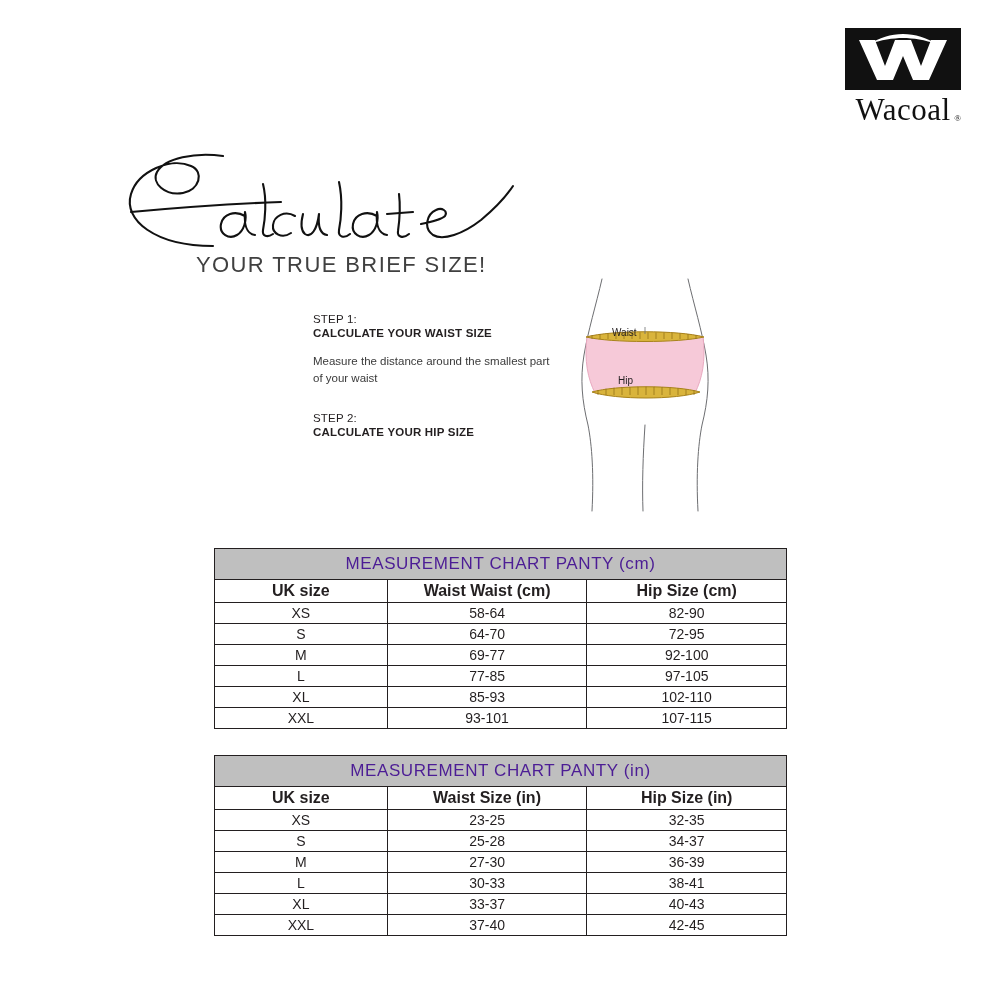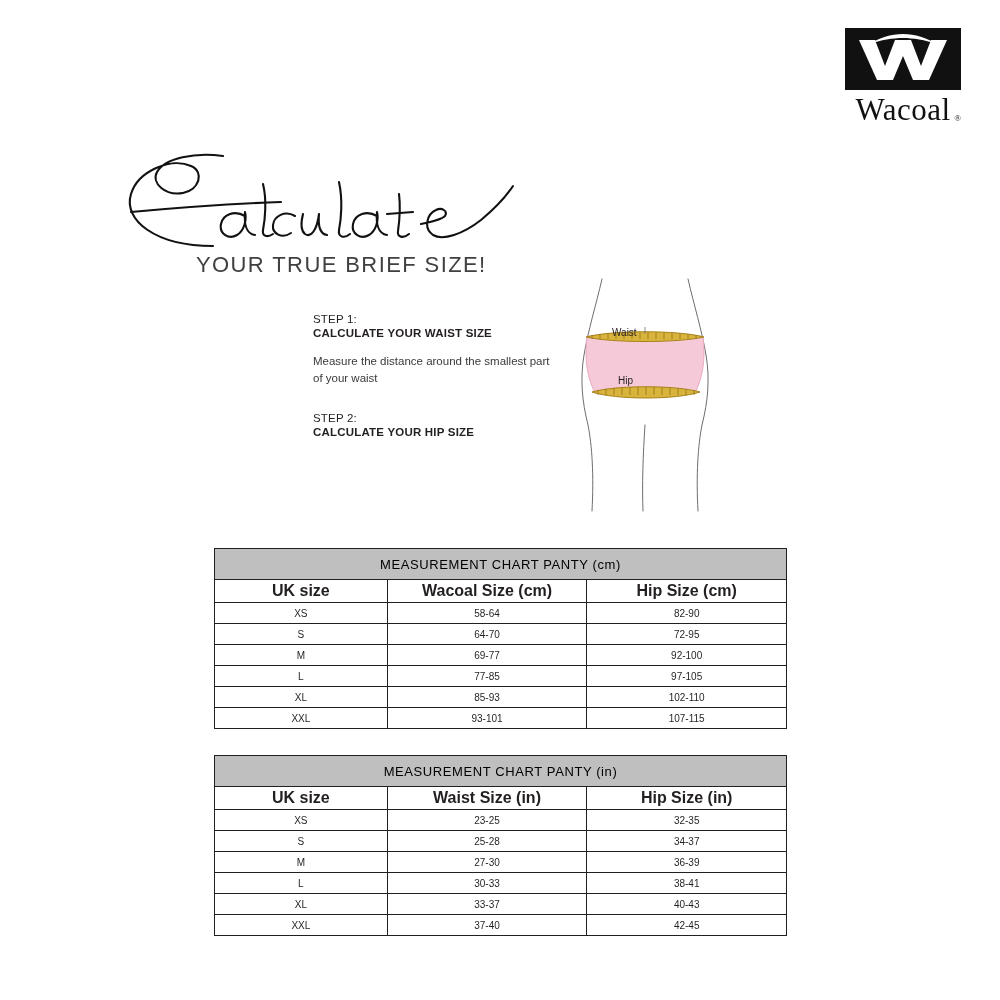--- a/index.html
+++ b/index.html
@@ -112,32 +112,32 @@
     width: 573px;
     border-collapse: collapse;
     table-layout: fixed;
   }
   .chart-cm { top: 548px; }
   .chart-in { top: 755px; }
 
   .chart td, .chart th {
     border: 1px solid #231f20;
     text-align: center;
-    font-size: 10px;
+    font-size: 14px;
     padding: 0;
     height: 20px;
     color: #231f20;
     font-weight: normal;
   }
   .chart .title-cell {
     background: #bfbfbf;
-    font-size: 13px;
+    font-size: 17px;
     letter-spacing: 0.6px;
     height: 30px;
-    color: #000000;
+    color: #4c1d95;
   }
   .chart .head-cell {
     font-weight: bold;
     font-size: 16px;
     height: 22px;
   }
   .col-size  { width: 30.2%; }
   .col-waist { width: 34.9%; }
   .col-hip   { width: 34.9%; }
 </style>
@@ -224,21 +224,21 @@
     <col class="col-size">
       <col class="col-waist">
       <col class="col-hip">
   </colgroup>
   <tbody>
     <tr>
       <td class="title-cell" colspan="3">MEASUREMENT CHART PANTY (cm)</td>
     </tr>
     <tr>
       <td class="head-cell">UK size</td>
-      <td class="head-cell">Wacoal Size (cm)</td>
+      <td class="head-cell">Waist Waist (cm)</td>
       <td class="head-cell">Hip Size (cm)</td>
     </tr>
     <tr>
       <td>XS</td>
       <td>58-64</td>
       <td>82-90</td>
     </tr>
     <tr>
       <td>S</td>
       <td>64-70</td>

